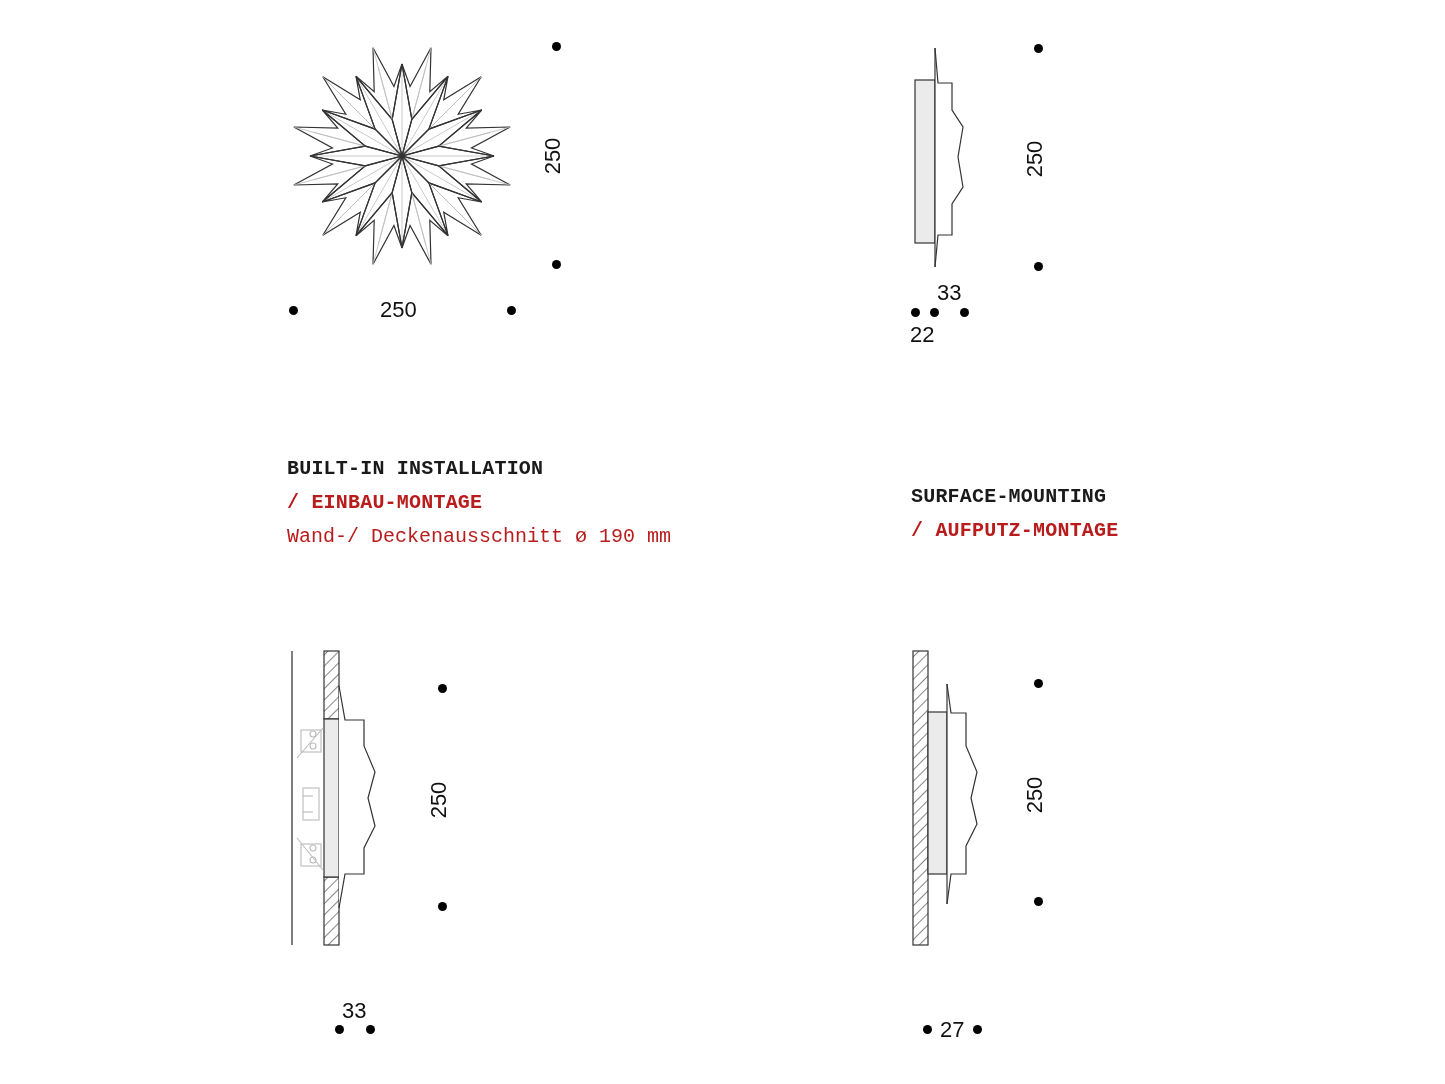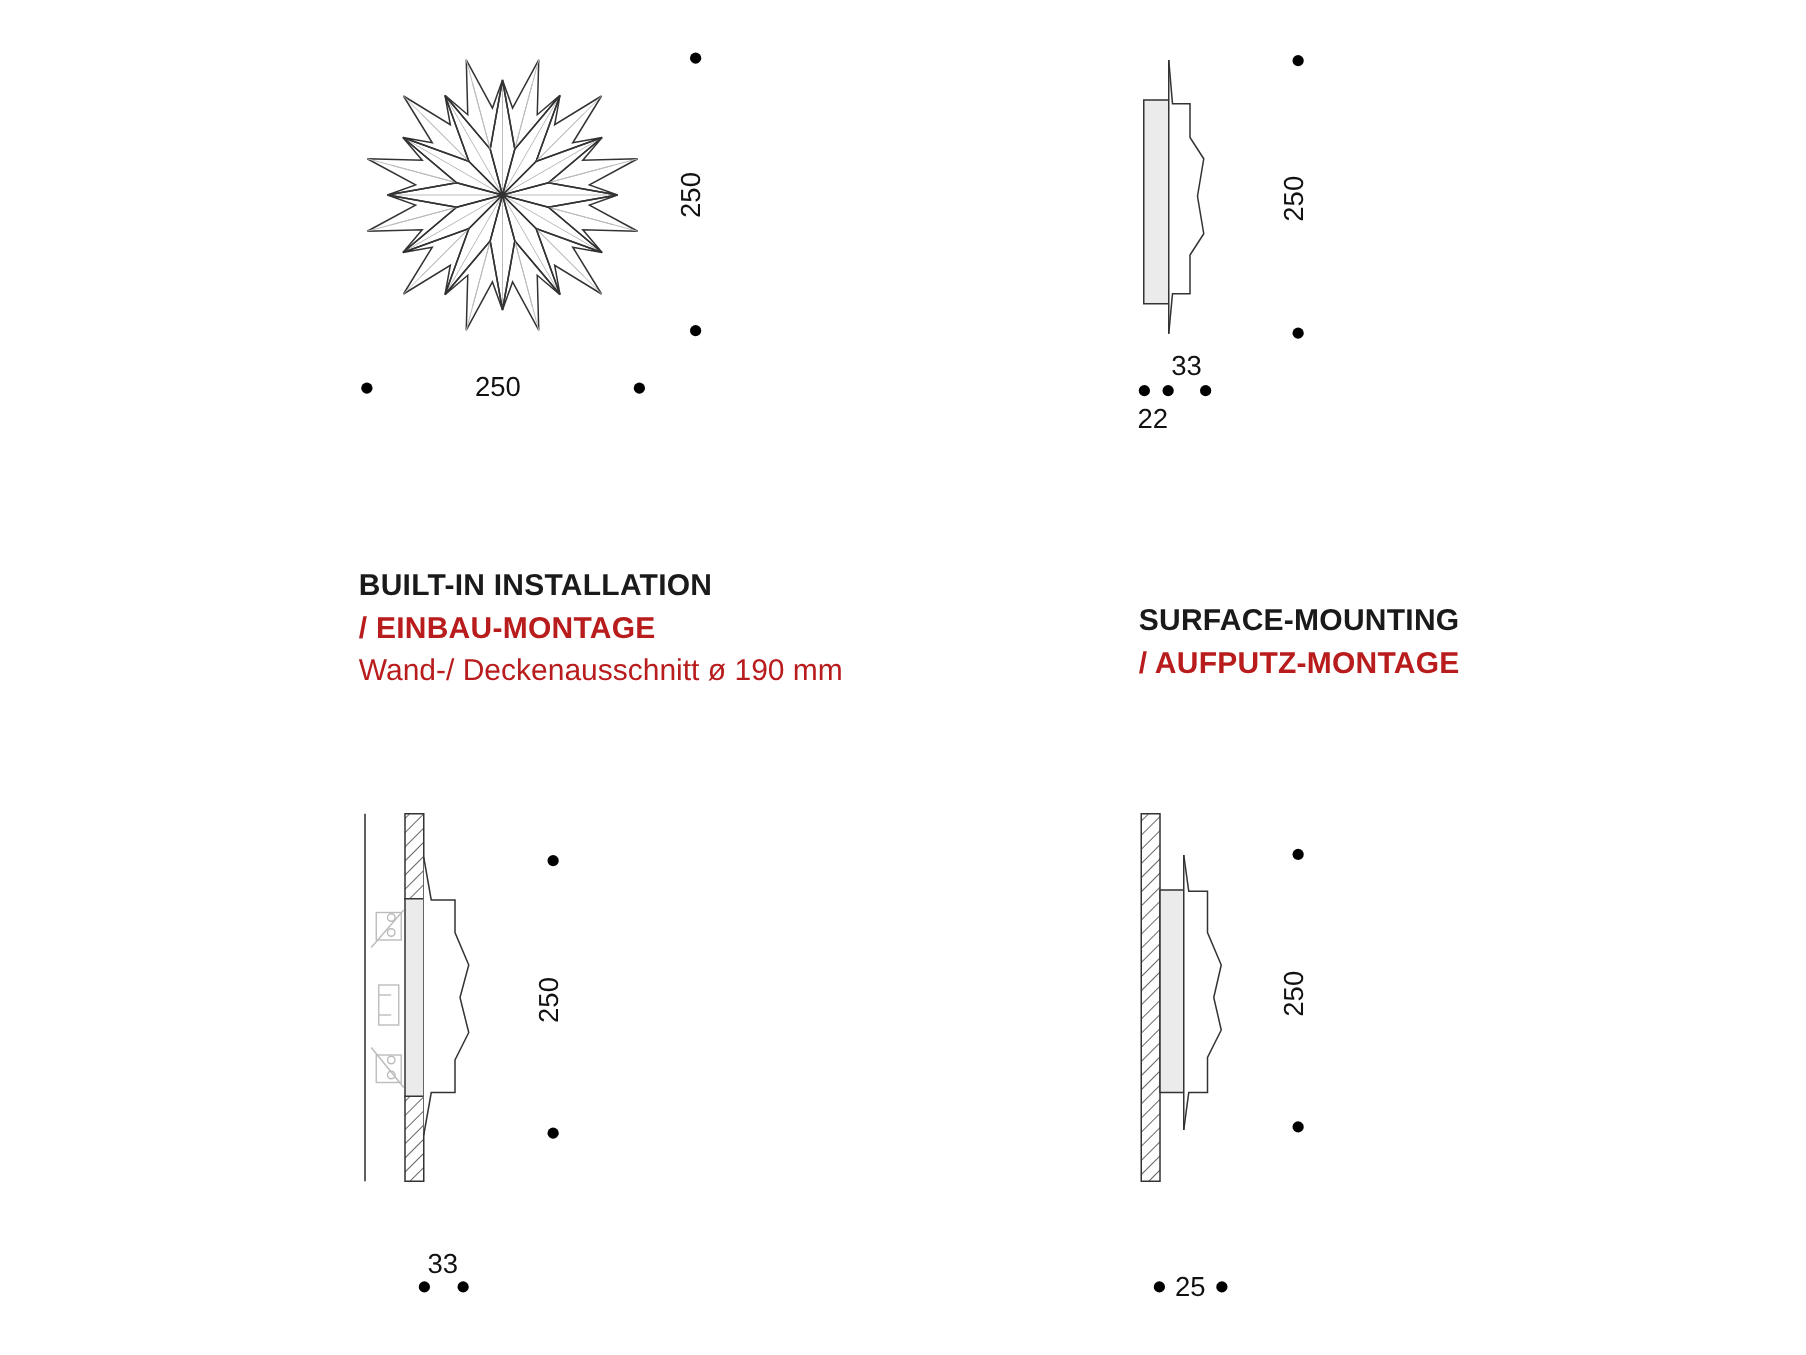--- a/index.html
+++ b/index.html
@@ -1,21 +1,21 @@
 <!DOCTYPE html>
 <html><head>
   <meta charset="utf-8">
   <style>
     html, body { margin: 0; padding: 0; background: #ffffff; }
     body { width: 1445px; height: 1084px; position: relative; overflow: hidden;
            font-family: "Liberation Sans", sans-serif; color: #111; }
     .dim { font-family: "Liberation Sans", sans-serif; font-size: 22px; color: #111; position: absolute; white-space: nowrap; }
     .rot { transform: rotate(-90deg); transform-origin: center center; }
     .dot { position: absolute; width: 9px; height: 9px; background: #000; border-radius: 50%; }
-    .heading { position: absolute; font-family: Liberation Sans, sans-serif; font-size: 24px; line-height: 34px; white-space: nowrap; }
+    .heading { position: absolute; font-family: Liberation Mono, monospace; font-size: 20px; line-height: 34px; white-space: nowrap; }
     .heading .dark { color: #1a1a1a; }
     .heading .grey { color: #b91c1c; }
     .heading .bold { font-weight: bold; letter-spacing: 0.2px; }
     svg { position: absolute; overflow: visible; }
   </style>
 </head>
 <body>
 
 <svg width="240" height="240" style="left:282px; top:36px;" viewBox="-120 -120 240 240">
   <g id="rosette" fill="none" stroke-linejoin="miter">
@@ -163,14 +163,14 @@
   <rect x="3" y="3" width="15" height="294" fill="url(#hatch2)" stroke="#333" stroke-width="1.2"></rect>
   <rect x="18" y="64" width="19" height="162" fill="#ebebeb" stroke="#333" stroke-width="1.2"></rect>
   <polyline points="37,36 41,65 56,65 56,98 67,124 61,150 67,176 56,198 56,226 41,226 37,256" fill="#fff" stroke="#333" stroke-width="1.2"></polyline>
   <line x1="37" y1="36" x2="37" y2="256" stroke="#333" stroke-width="1.2"></line>
 </svg>
 <div class="dot" style="left:1034px; top:679px;"></div>
 <div class="dot" style="left:1034px; top:897px;"></div>
 <div class="dim rot" style="left:1017px; top:782px;">250</div>
 
 <div class="dot" style="left:923px; top:1025px;"></div>
-<div class="dim" style="left:940px; top:1017px;">25</div>
+<div class="dim" style="left:940px; top:1017px;">27</div>
 <div class="dot" style="left:973px; top:1025px;"></div>
 
 </body></html>

